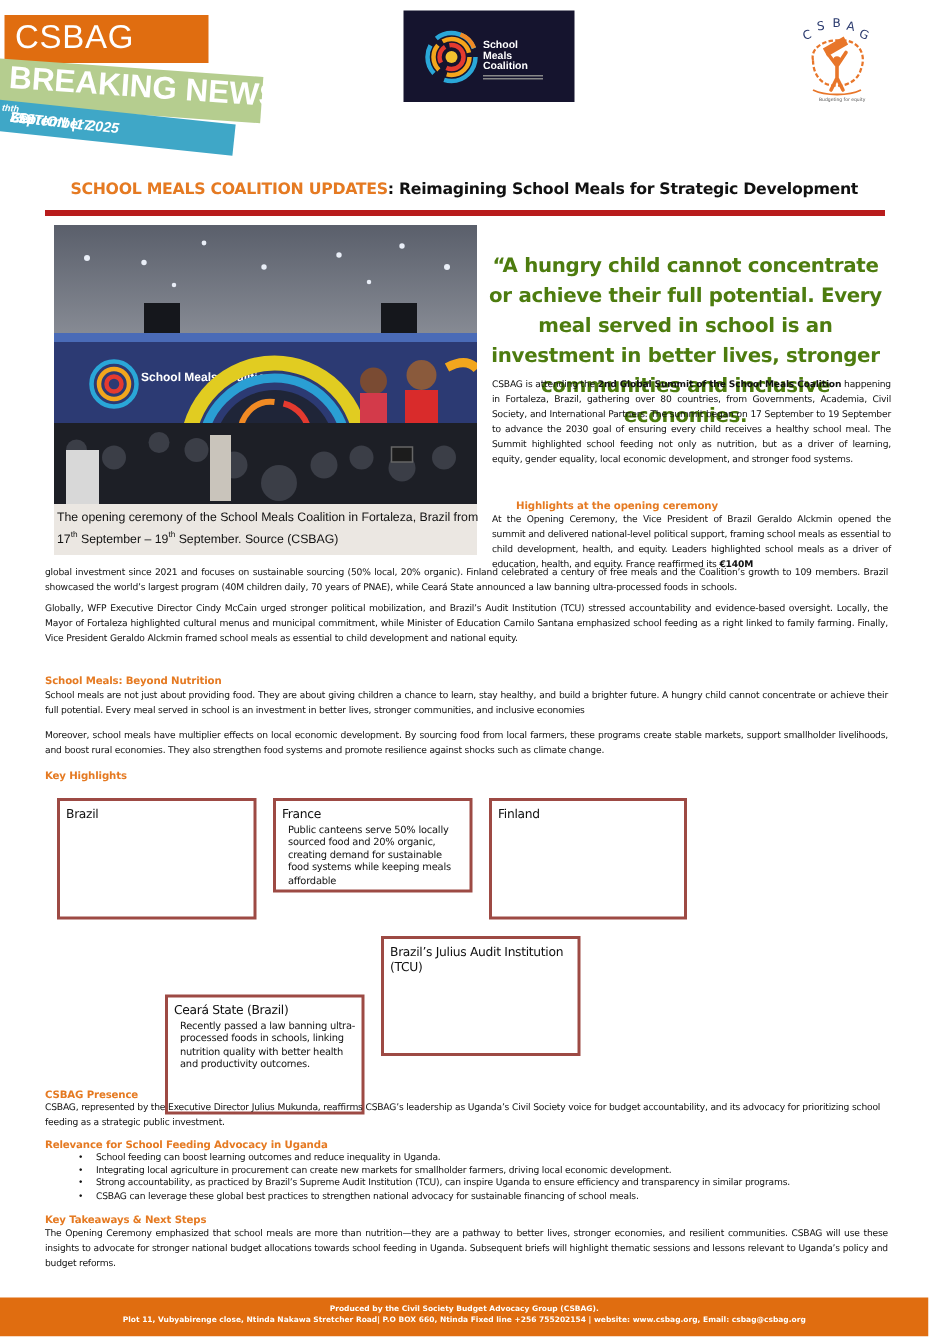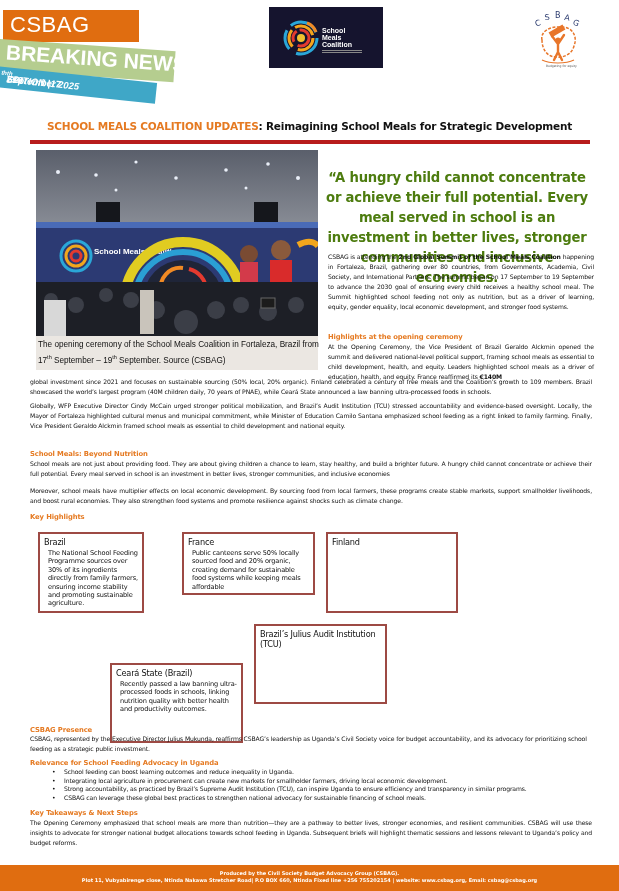--- a/index.html
+++ b/index.html
@@ -35,34 +35,34 @@
 
   
   .quote { position: absolute; left: 320px; top: 168px; width: 274px; text-align: center; font-family: "DejaVu Sans", sans-serif; font-weight: bold; font-size: 13.2px; line-height: 20px; color: #4d7c0f; letter-spacing: -0.2px; }
 
   .body-text { font-family: "DejaVu Sans", sans-serif; font-size: 6.1px; line-height: 10px; color: #111; text-align: justify; letter-spacing: -0.12px; }
   .right-col { position: absolute; left: 328px; width: 266px; }
   .full-col { position: absolute; left: 30px; width: 562px; }
   .section-head { font-family: "DejaVu Sans", sans-serif; font-weight: bold; font-size: 6.8px; color: #e57a22; letter-spacing: -0.1px; }
 
   .intro { top: 252px; }
-  .highlights-head { top: 333px; }
+  .highlights-head { top: 333px; margin-left: 16px; }
   .highlights-text { top: 342px; }
   .cont-text { top: 377px; }
   .globally-text { top: 401px; }
   .beyond-head { top: 450px; }
   .beyond-text { top: 459px; }
   .moreover-text { top: 486px; }
   .key-head { top: 513px; }
 
   
   .hbox { position: absolute; border: 2px solid #9d4a44; background: #fff; padding: 3px 4px; }
   .hbox .h-title { font-family: "DejaVu Sans", sans-serif; font-size: 8.2px; line-height: 10px; color: #111; letter-spacing: -0.2px; }
   .hbox .h-text { margin-top: 2px; padding-left: 4px; font-family: "DejaVu Sans", sans-serif; font-size: 6.6px; line-height: 8.4px; color: #111; letter-spacing: -0.15px; }
-  .box-brazil { left: 38px; top: 532px; width: 106px; height: 81px; }
+  .box-brazil { left: 38px; top: 532px; width: 133px; height: 81px; }
   .box-france { left: 182px; top: 532px; width: 133px; height: 63px; }
   .box-finland { left: 326px; top: 532px; width: 132px; height: 81px; }
   .box-ceara { left: 110px; top: 624px; width: 133px; height: 80px; margin-top: 39px; }
   .box-tcu { left: 254px; top: 624px; width: 133px; height: 80px; }
 
   .presence-head { top: 726px; }
   .presence-text { top: 734px; }
   .relevance-head { top: 759px; }
   .relevance-list { top: 768px; left: 52px; width: 540px; list-style: none; }
   .relevance-list li { position: relative; padding-left: 12px; font-family: "DejaVu Sans", sans-serif; font-size: 6.1px; line-height: 8.6px; color: #111; letter-spacing: -0.12px; }
@@ -192,21 +192,20 @@
 <div class="full-col body-text globally-text">Globally, WFP Executive Director Cindy McCain urged stronger political mobilization, and Brazil’s Audit Institution (TCU) stressed accountability and evidence-based oversight. Locally, the Mayor of Fortaleza highlighted cultural menus and municipal commitment, while Minister of Education Camilo Santana emphasized school feeding as a right linked to family farming. Finally, Vice President Geraldo Alckmin framed school meals as essential to child development and national equity.</div>
 
 <div class="full-col section-head beyond-head">School Meals: Beyond Nutrition</div>
 <div class="full-col body-text beyond-text">School meals are not just about providing food. They are about giving children a chance to learn, stay healthy, and build a brighter future. A hungry child cannot concentrate or achieve their full potential. Every meal served in school is an investment in better lives, stronger communities, and inclusive economies</div>
 <div class="full-col body-text moreover-text">Moreover, school meals have multiplier effects on local economic development. By sourcing food from local farmers, these programs create stable markets, support smallholder livelihoods, and boost rural economies. They also strengthen food systems and promote resilience against shocks such as climate change.</div>
 
 <div class="full-col section-head key-head">Key Highlights</div>
 
 <div class="hbox box-brazil">
   <div class="h-title">Brazil</div>
-  <div class="h-text">The National School Feeding Programme sources over 30% of its ingredients directly from family farmers, ensuring income stability and promoting sustainable agriculture.</div>
 </div>
 <div class="hbox box-france">
   <div class="h-title">France</div>
   <div class="h-text">Public canteens serve 50% locally sourced food and 20% organic, creating demand for sustainable food systems while keeping meals affordable</div>
 </div>
 <div class="hbox box-finland">
   <div class="h-title">Finland</div>
 </div>
 <div class="hbox box-ceara">
   <div class="h-title">Ceará State (Brazil)</div>

